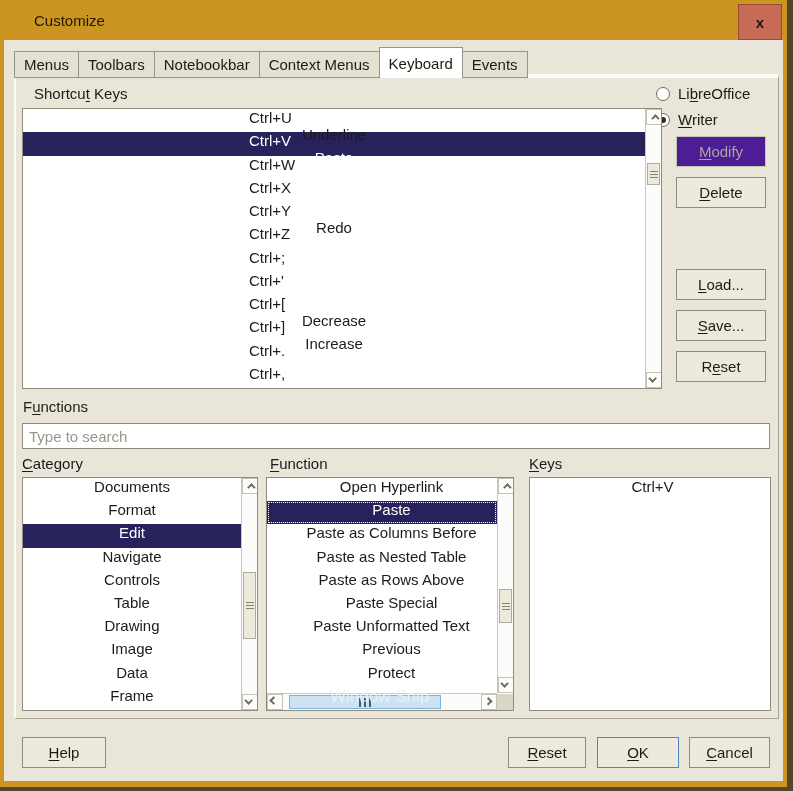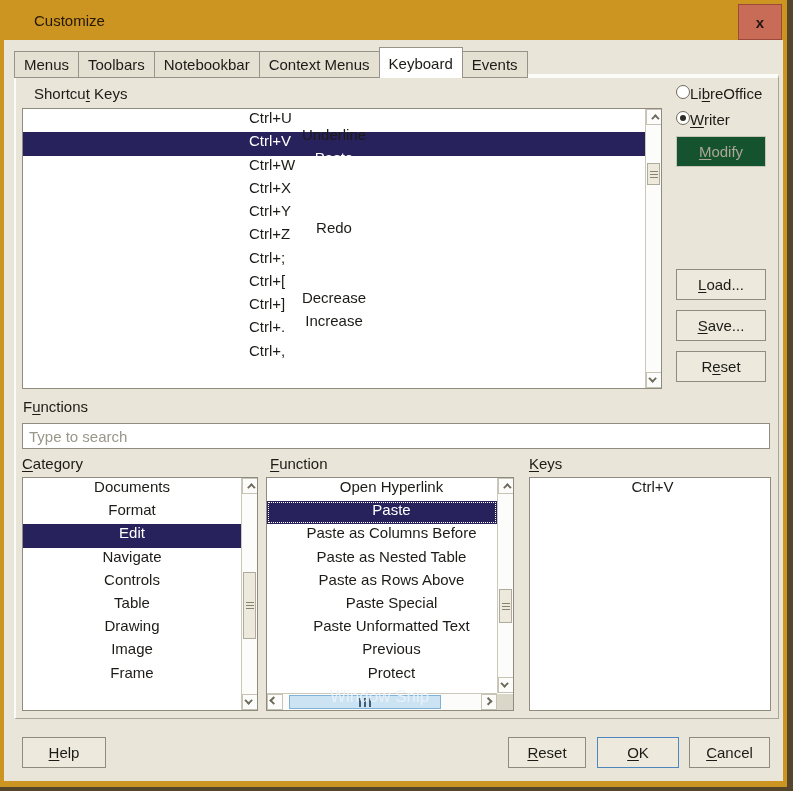--- a/index.html
+++ b/index.html
@@ -100,31 +100,31 @@
             display:flex; align-items:center; justify-content:center; cursor:pointer; }
   .grip-h { width:12px; height:9px; background:repeating-linear-gradient(to right,#3F5E78 0 2px,transparent 2px 5px); }
   .corner { position:absolute; right:0; bottom:0; width:16px; height:16px; background:#DAD6C8; }
 
   .snip-watermark {
     position:absolute; left:330px; top:687px; z-index:10;
     font-size:17px; color:rgba(235,243,250,0.85); pointer-events:none; white-space:nowrap;
   }
 
   
-  .radio { position:absolute; left:676px; display:flex; align-items:flex-start; cursor:pointer; z-index:2; white-space:nowrap; }
+  .radio { position:absolute; left:656px; display:flex; align-items:center; gap:8px; cursor:pointer; z-index:2; white-space:nowrap; }
   .radio-circle { width:14px; height:14px; border-radius:50%; border:1px solid #6E6A5C; background:#fff; position:relative; flex:none; }
   .radio.selected .radio-circle::after { content:''; position:absolute; inset:3px; border-radius:50%; background:#2E2C26; }
 
   
   .btn {
     position:absolute; background:#EDEADD; border:1px solid #8F8C7F;
     display:flex; align-items:center; justify-content:center;
     font-size:15px; color:#1c1b17; cursor:pointer; z-index:2;
   }
-  .btn.disabled { background:#14532d; border-color:#C8C5B6; color:#ABA695; cursor:default; }
+  .btn.disabled { background:#4c1d95; border-color:#C8C5B6; color:#ABA695; cursor:default; }
   .side-btn { left:676px; width:90px; height:31px; }
   #modify-btn { top:136px; } #delete-btn { top:177px; }
   #load-btn { top:269px; } #save-btn { top:310px; } #reset-side-btn { top:351px; }
 
   #search-input {
     position:absolute; left:22px; top:423px; width:748px; height:26px;
     border:1px solid #8F8C7F; background:#fff; padding:0 6px;
     font-family:"Liberation Sans",sans-serif; font-size:15px; color:#1c1b17; z-index:2;
   }
   #search-input::placeholder { color:#9A968A; opacity:1; }
@@ -227,20 +227,24 @@
 
         <div class="row">
           <span class="sc-key">Ctrl+Z</span>
         </div>
 
         <div class="row">
           <span class="sc-key">Ctrl+;</span>
           <span class="sc-action"></span>
         </div>
 
+        <div class="row">
+          <span class="sc-key">Ctrl+'</span>
+          <span class="sc-action"></span>
+        </div>
 
         <div class="row">
           <span class="sc-key">Ctrl+[</span>
           <span class="sc-action">Decrease</span>
         </div>
 
         <div class="row">
           <span class="sc-key">Ctrl+]</span>
           <span class="sc-action">Increase</span>
         </div>
@@ -264,20 +268,23 @@
         </div>
       <div class="sbtn down">
           <span class="chev down"></span>
         </div>
     </div>
   </div>
 
   <div class="btn side-btn disabled" id="modify-btn">
       <span><span></span><span class="ul">M</span><span>odify</span></span>
     </div>
+  <div class="btn side-btn" id="delete-btn">
+      <span><span></span><span class="ul">D</span><span>elete</span></span>
+    </div>
   <div class="btn side-btn" id="load-btn">
       <span><span></span><span class="ul">L</span><span>oad...</span></span>
     </div>
   <div class="btn side-btn" id="save-btn">
       <span><span></span><span class="ul">S</span><span>ave...</span></span>
     </div>
   <div class="btn side-btn" id="reset-side-btn">
       <span><span>R</span><span class="ul">e</span><span>set</span></span>
     </div>
 
@@ -316,20 +323,23 @@
         </div>
 
         <div class="row">
           <span>Drawing</span>
         </div>
 
         <div class="row">
           <span>Image</span>
         </div>
 
+        <div class="row">
+          <span>Data</span>
+        </div>
 
         <div class="row">
           <span>Frame</span>
         </div>
       </div>
     <div class="vscroll">
       <div class="sbtn up">
           <span class="chev up"></span>
         </div>
       <div class="vthumb" style="top:94px; height:67px;">

